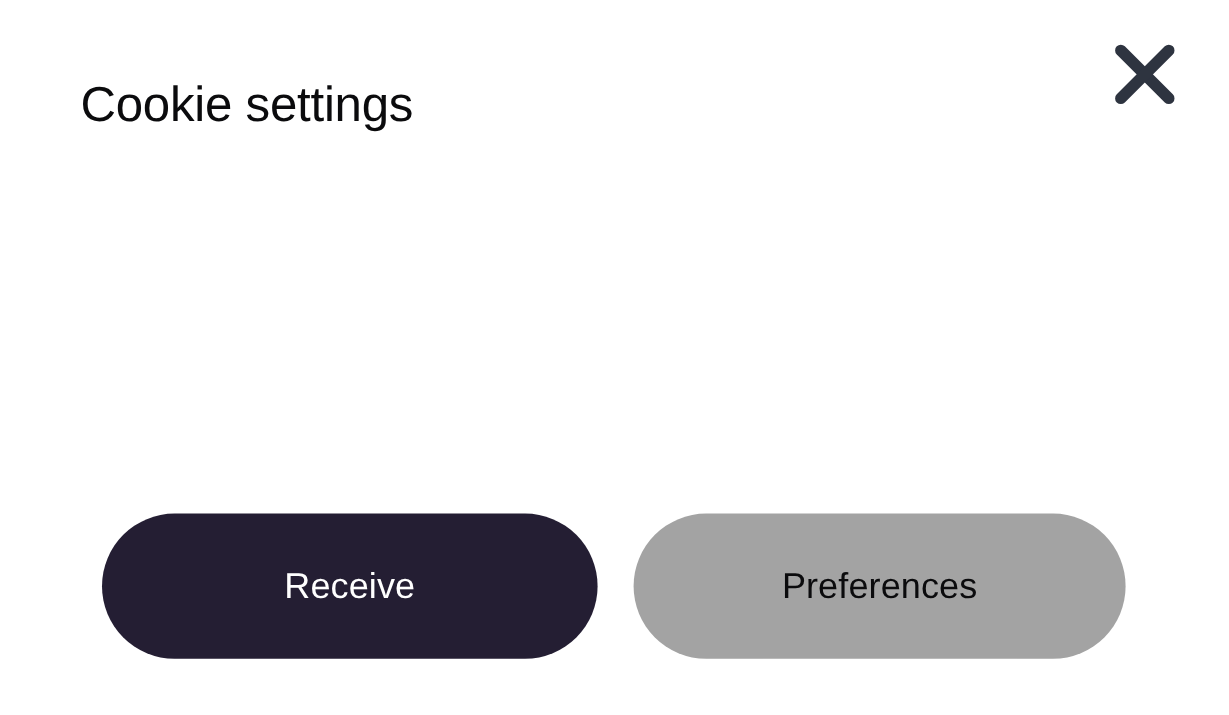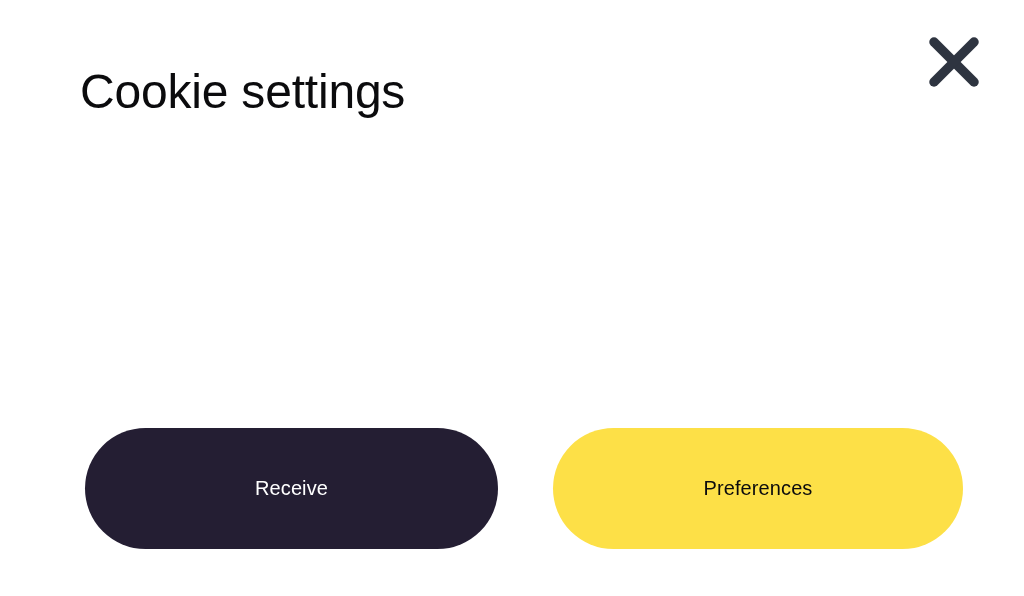--- a/index.html
+++ b/index.html
@@ -35,24 +35,24 @@
     border: none;
     padding: 0;
     cursor: pointer;
   }
   .close-button svg {
     display: block;
   }
 
   .dialog-title {
     position: absolute;
-    left: 80px;
+    left: 67px;
     top: 64px;
     margin: 0;
-    font-size: 48px;
+    font-size: 41px;
     font-weight: 400;
     letter-spacing: -0.2px;
     color: #0b0b0d;
     line-height: 1.15;
   }
 
   .dialog-body {
     position: absolute;
     left: 74px;
     top: 158px;
@@ -73,41 +73,41 @@
     top: 428px;
   }
 
   .btn {
     position: absolute;
     top: 0;
     height: 121px;
     border: none;
     border-radius: 61px;
     font-family: "Liberation Sans", sans-serif;
-    font-size: 20px;
+    font-size: 30px;
     font-weight: 400;
     letter-spacing: 0.1px;
     cursor: pointer;
     display: flex;
     align-items: center;
     justify-content: center;
     padding: 0;
   }
 
   .btn-primary {
     left: 0;
     width: 413px;
     background: #241e33;
     color: #ffffff;
   }
 
   .btn-secondary {
-    left: 468px;
+    left: 443px;
     width: 410px;
-    background: #fde047;
+    background: #a3a3a3;
     color: #0b0b0d;
   }
 </style>
 </head>
 <body>
 
 <div class="dialog">
 
   <button class="close-button" aria-label="Close">
     <span>

